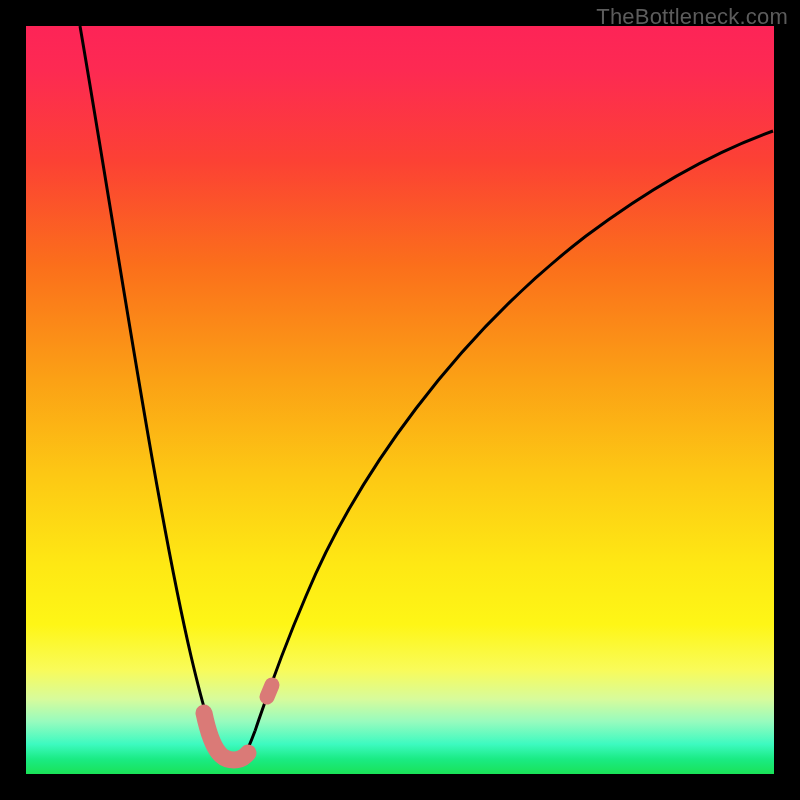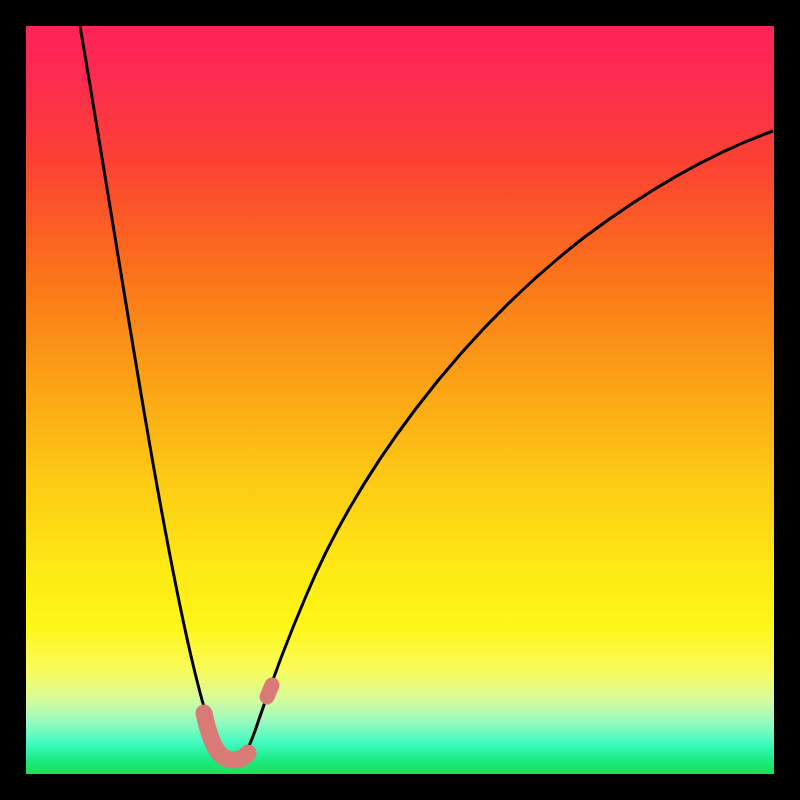--- a/index.html
+++ b/index.html
@@ -70,13 +70,14 @@
     <div class="gradient"></div>
 
     <svg class="curves" viewBox="0 0 748 748" preserveAspectRatio="none">
       <path fill="none" stroke="#000" stroke-width="3" d="M 54 0 C 90 210, 130 480, 165 630 C 178 685, 186 712, 196 726 C 199 731, 203 733, 208 733 C 214 733, 218 730, 222 722 C 225 716, 227 710, 229 705"></path>
       <path fill="none" stroke="#000" stroke-width="3" d="M 229 705 C 235 688, 250 640, 280 570 C 330 450, 430 310, 560 210 C 640 150, 705 120, 747 105"></path>
       <path fill="none" stroke="#da7a77" stroke-width="17" stroke-linecap="round" d="M 178 687 C 182 706, 187 720, 193 727 C 197 732, 202 734, 208 734 C 213 734, 218 732, 222 727"></path>
       <path fill="none" stroke="#da7a77" stroke-width="15" stroke-linecap="round" d="M 241 671 L 246 659"></path>
     </svg>
   </div>
 
+  <div class="watermark">TheBottleneck.com</div>
 </div>
 
 </body></html>

